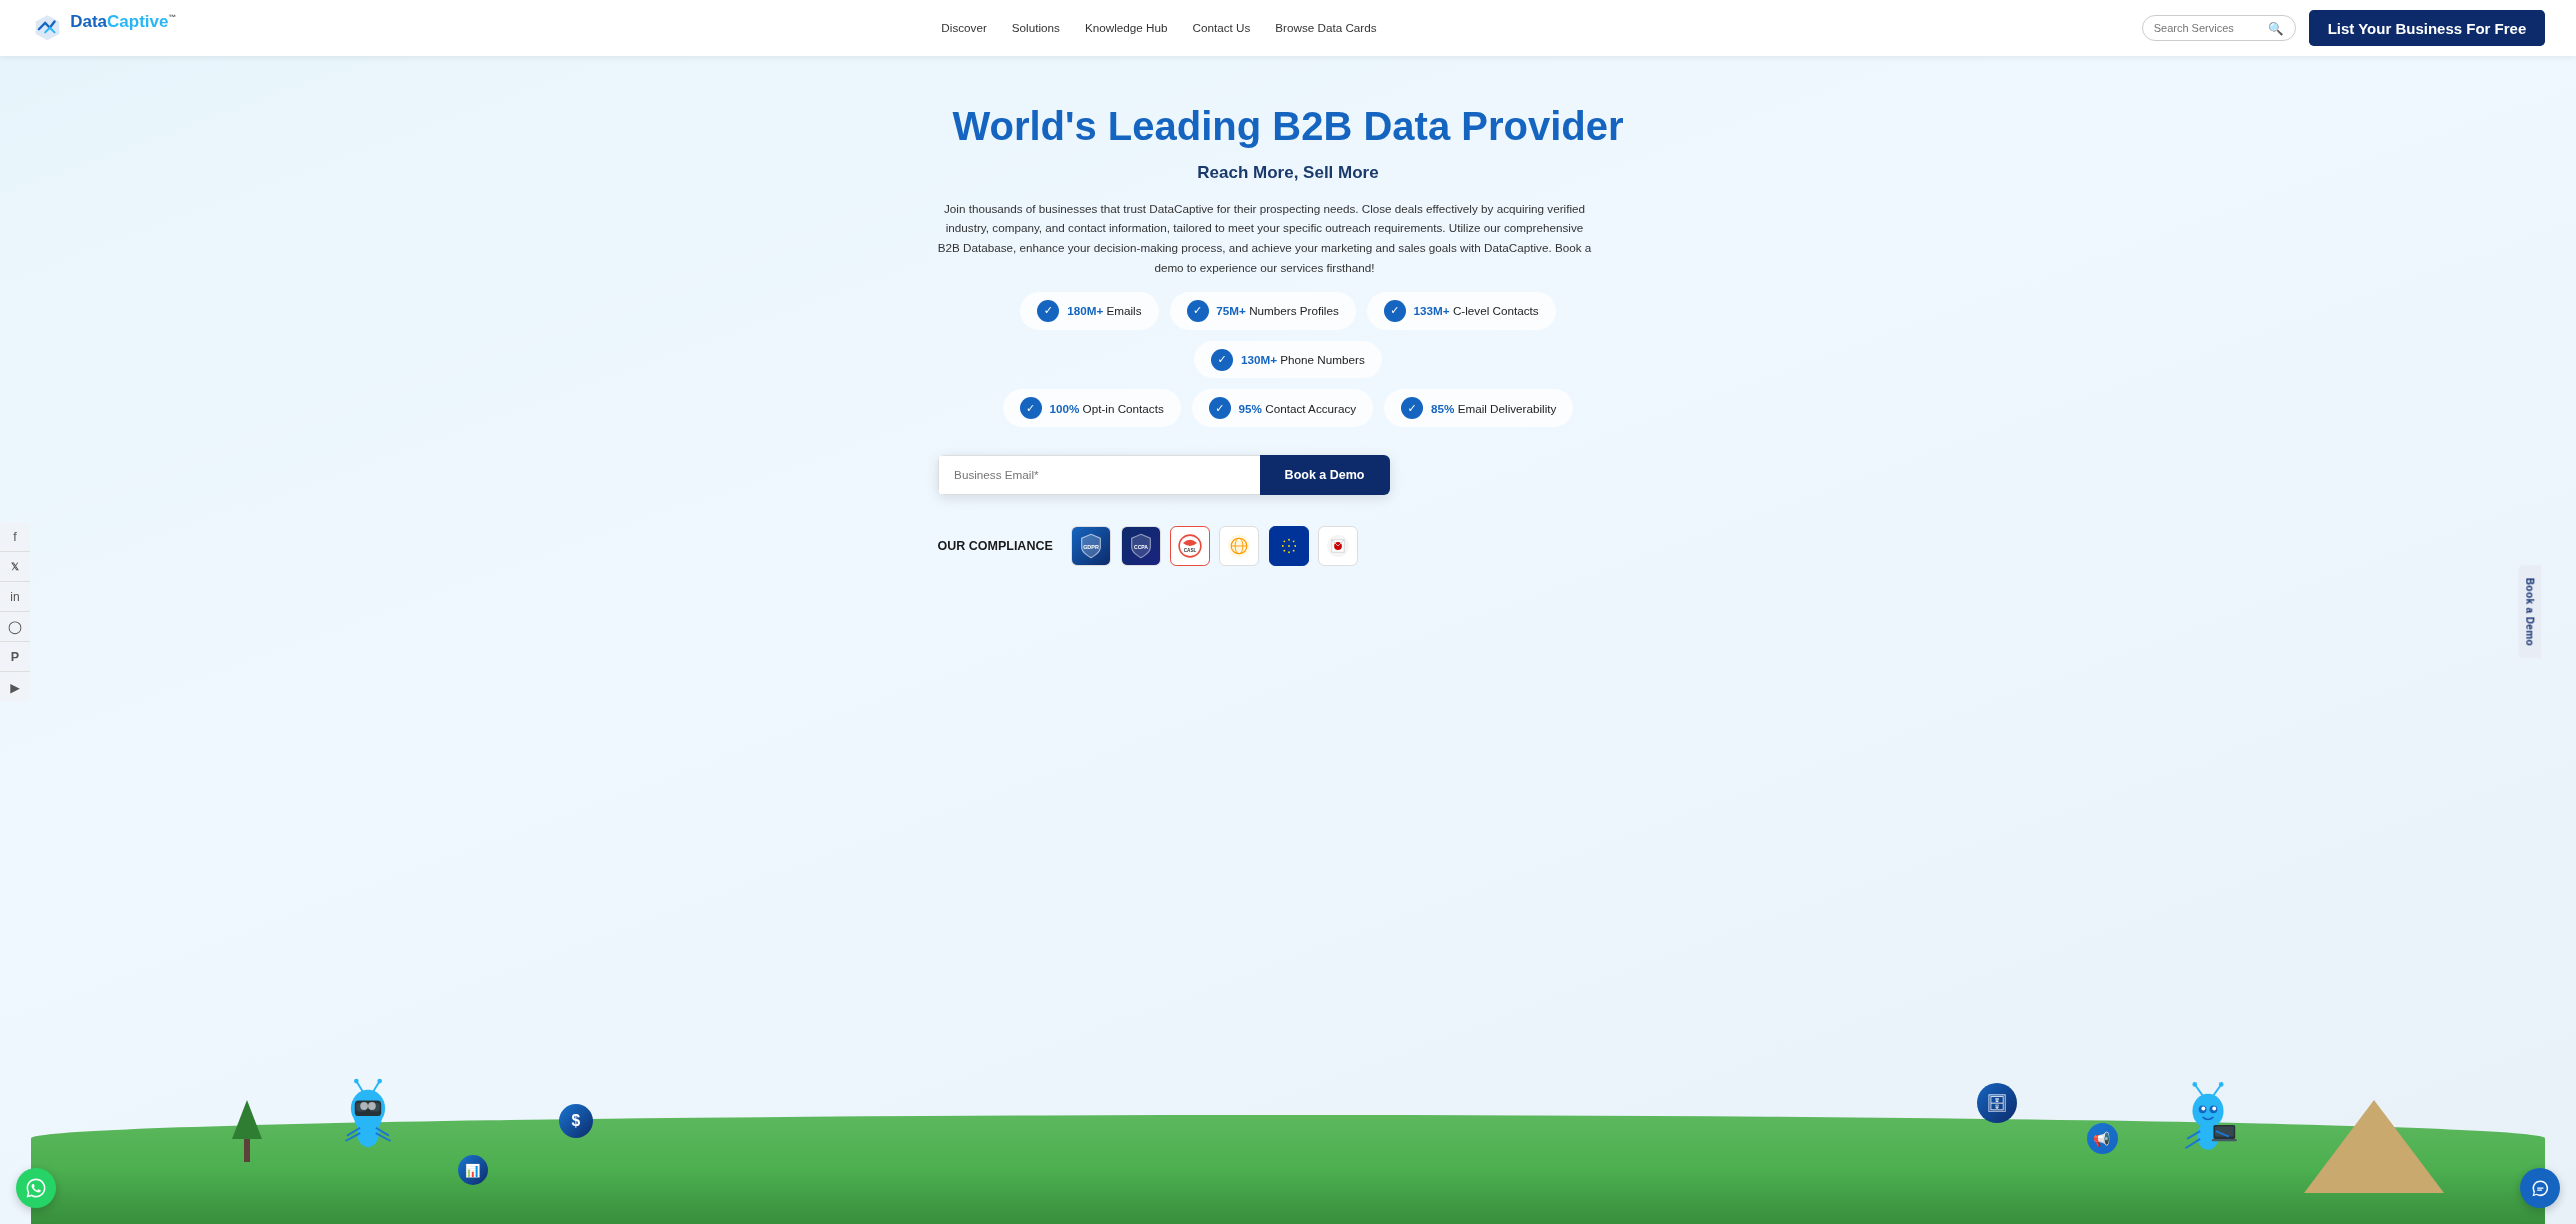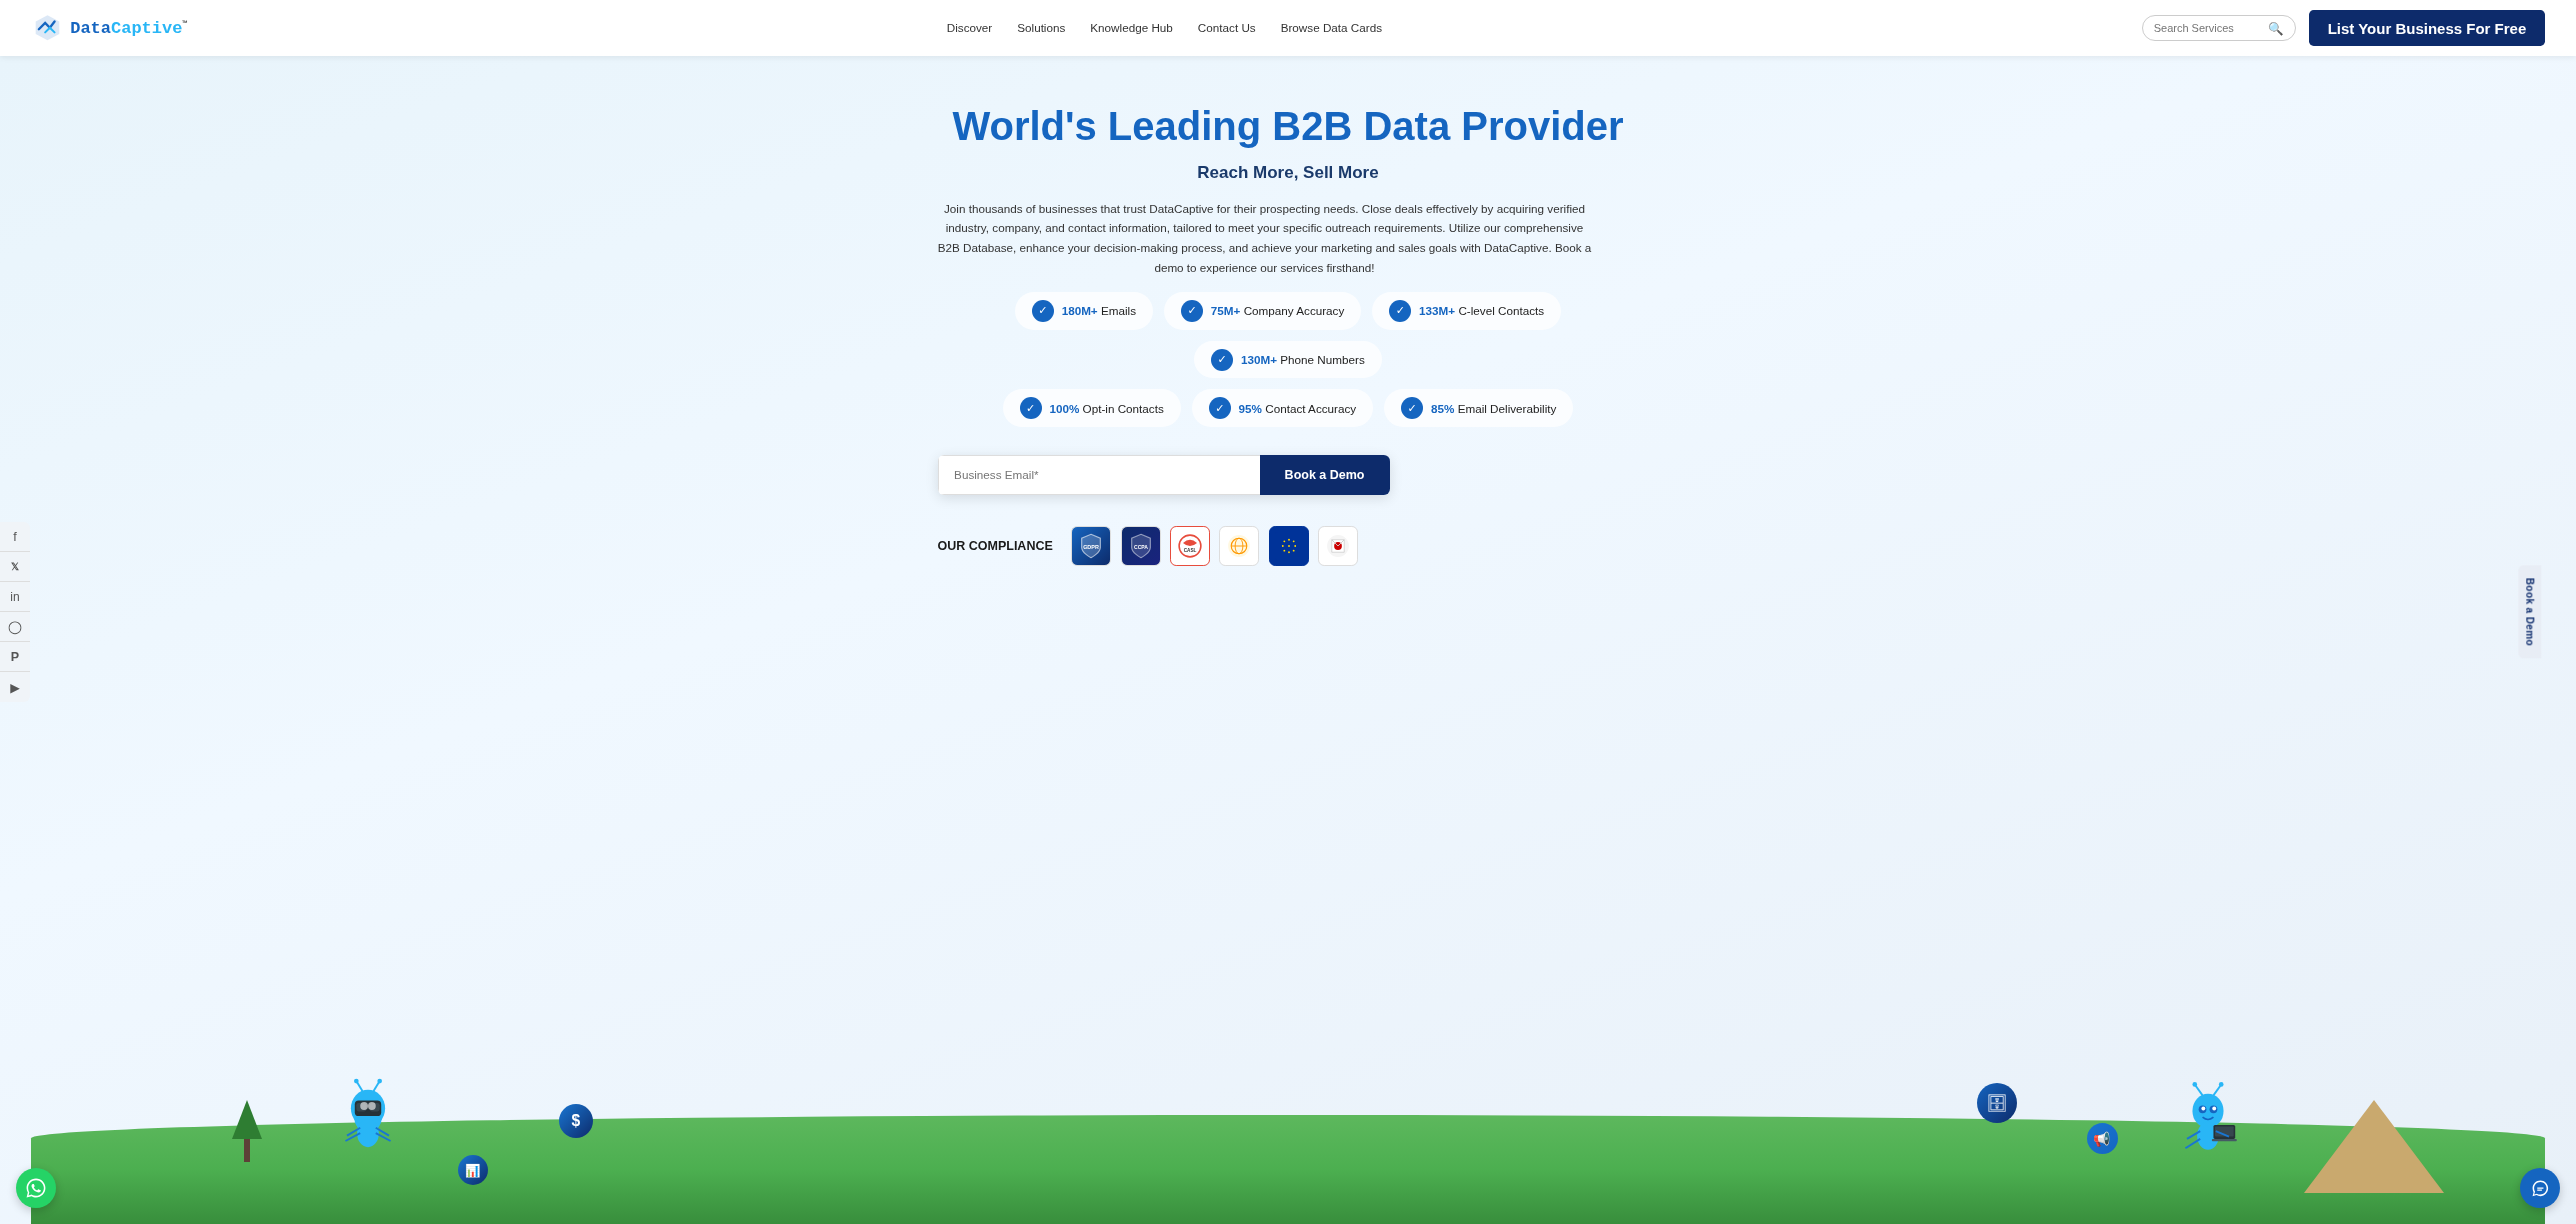--- a/index.html
+++ b/index.html
@@ -12,23 +12,22 @@
       justify-content: space-between;
       padding: 0 31px;
       height: 56px;
       background: #fff;
       box-shadow: 0 1.6px 6.2px rgba(0,0,0,0.08);
       position: relative;
       z-index: 10;
     }
     .logo-area {
       display: flex;
-      align-items: center;
+      align-items: flex-start;
       gap: 6.2px;
-      font-family: Liberation Mono, monospace;
     }
     .logo-icon {
       width: 33px;
       height: 33px;
     }
     .logo-text {
       font-size: 17px;
       font-weight: 700;
       color: #1a1a2e;
     }
@@ -474,21 +473,21 @@
     <p class="hero-desc">Join thousands of businesses that trust DataCaptive for their prospecting needs. Close deals effectively by acquiring verified industry, company, and contact information, tailored to meet your specific outreach requirements. Utilize our comprehensive B2B Database, enhance your decision-making process, and achieve your marketing and sales goals with DataCaptive. Book a demo to experience our services firsthand!</p>
 
     <div class="stats-grid">
       <div class="stats-row">
         <div class="stat-badge">
           <div class="check-icon">✓</div>
           <span><strong class="stat-num">180M+</strong> <span>Emails</span></span>
         </div>
         <div class="stat-badge">
           <div class="check-icon">✓</div>
-          <span><strong class="stat-num">75M+</strong> <span>Company Accuracy</span></span>
+          <span><strong class="stat-num">75M+</strong> <span>Numbers Profiles</span></span>
         </div>
         <div class="stat-badge">
           <div class="check-icon">✓</div>
           <span><strong class="stat-num">133M+</strong> <span>C-level Contacts</span></span>
         </div>
         <div class="stat-badge">
           <div class="check-icon">✓</div>
           <span><strong class="stat-num">130M+</strong> <span>Phone Numbers</span></span>
         </div>
       </div>

